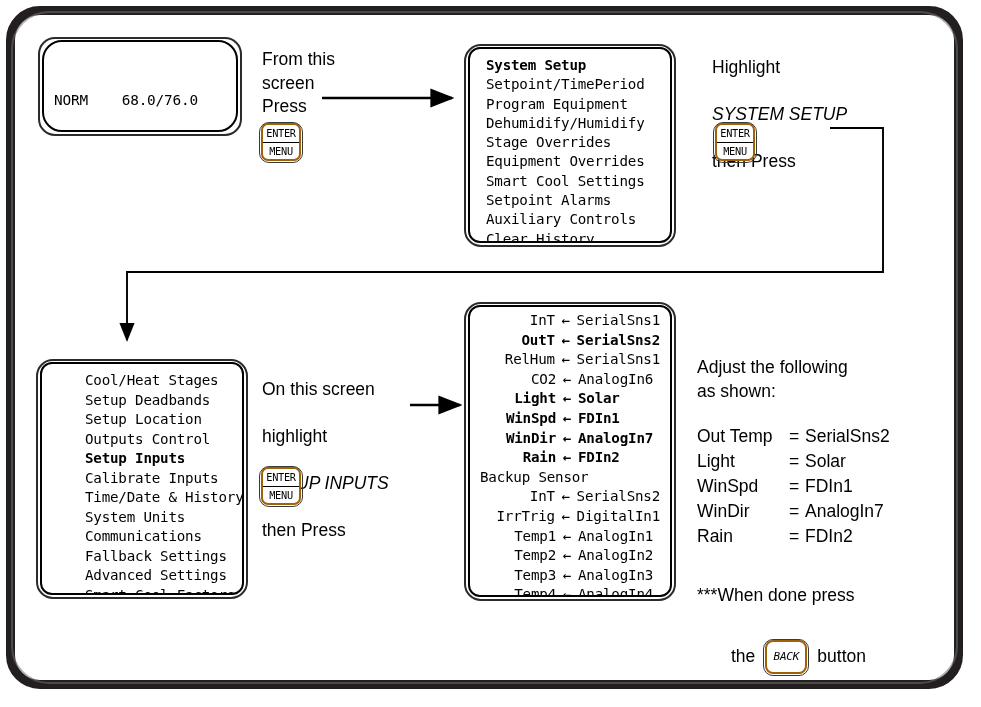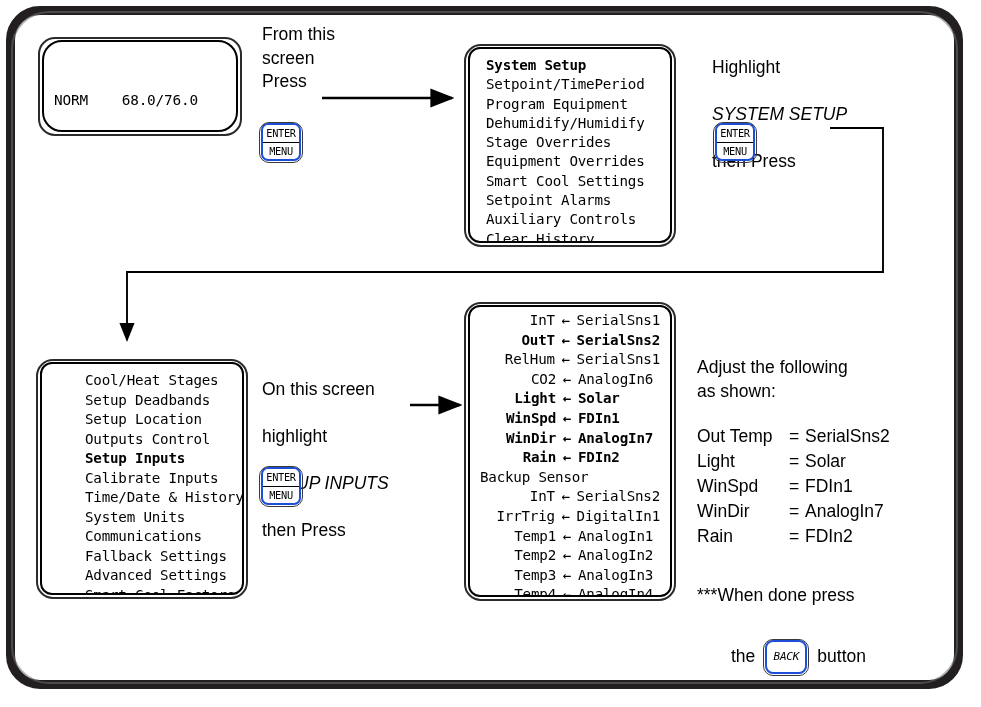--- a/index.html
+++ b/index.html
@@ -120,21 +120,21 @@
     position: absolute;
     font-family: "Liberation Sans", sans-serif;
     font-size: 17.5px;
     line-height: 23.5px;
     color: #000;
     z-index: 4;
     white-space: pre-line;
   }
   .note .ital { font-style: italic; }
 
-  #note-from-this   { left: 262px; top: 23px;  width: 150px; }
+  #note-from-this   { left: 262px; top: 48px;  width: 150px; }
   #note-highlight   { left: 712px; top: 32px;  width: 220px; }
   #note-on-screen   { left: 262px; top: 354px; width: 150px; }
   #note-adjust      { left: 697px; top: 356px; width: 250px; }
   #note-done        { left: 697px; top: 560px; width: 260px; }
 
   
   .adjust-list {
     position: absolute;
     left: 697px;
     top: 424px;
@@ -155,21 +155,21 @@
     align-items: center;
     margin-left: 34px;
     gap: 10px;
     height: 40px;
   }
 
   
   .keycap {
     position: absolute;
     box-sizing: border-box;
-    border: 2px solid #1d4ed8;
+    border: 2px solid #a16207;
     border-radius: 7px;
     background: #fff;
     text-align: center;
     font-family: "Liberation Sans", sans-serif;
     z-index: 6;
   }
   .keycap::before {
     content: "";
     position: absolute;
     left: -4px; top: -3px; right: -4px; bottom: -4px;

